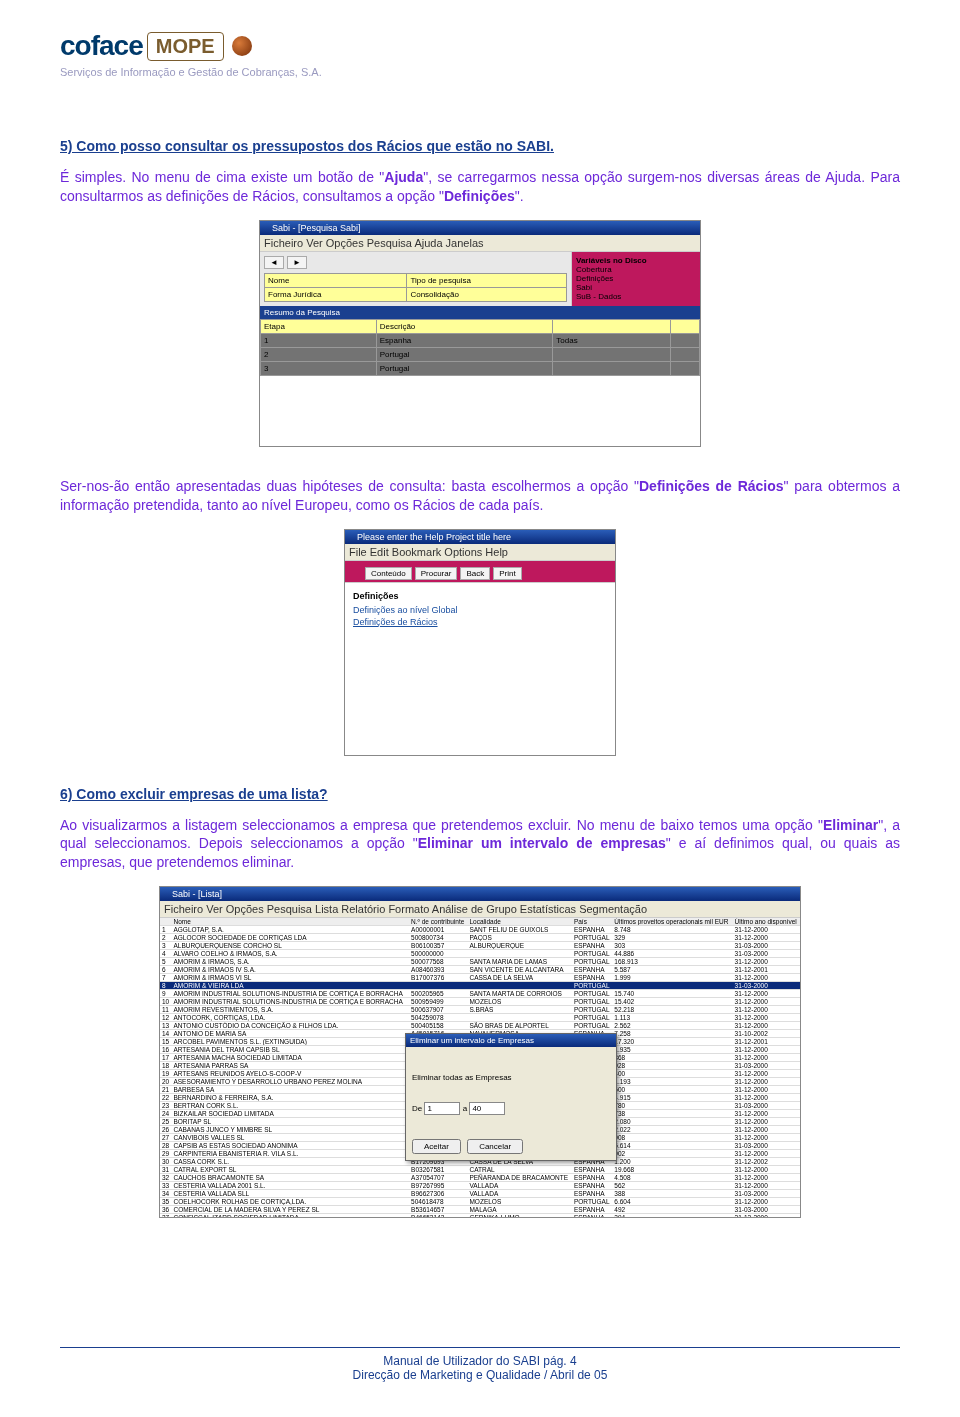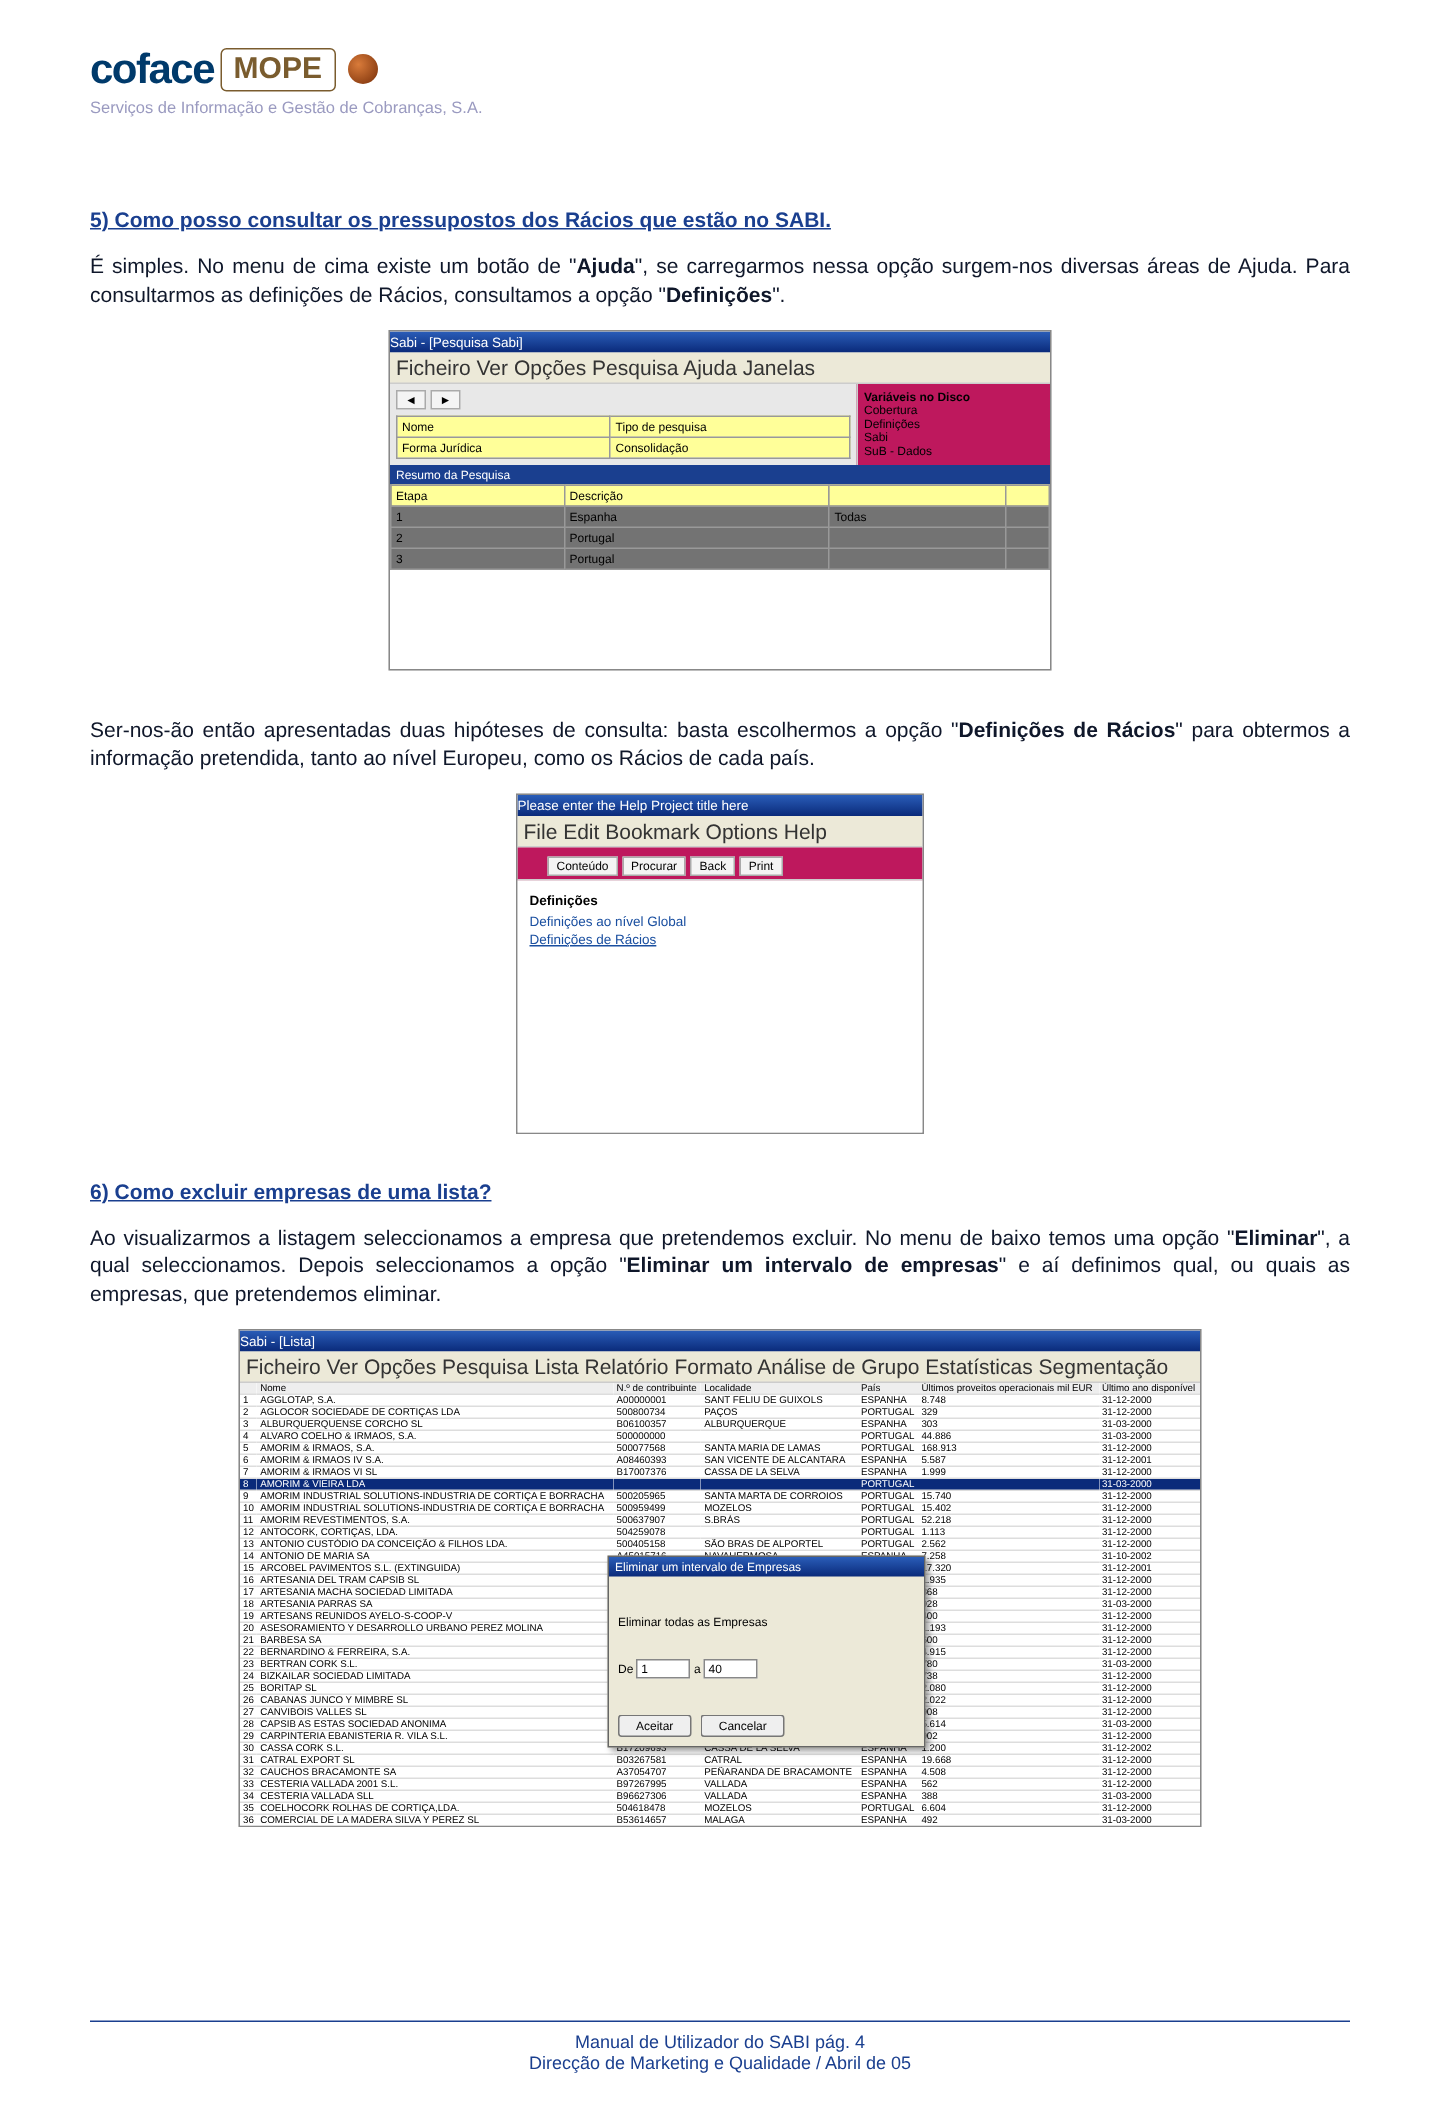--- a/index.html
+++ b/index.html
@@ -54,21 +54,21 @@
     margin-bottom: 60px;
   }
   h3.question {
     color: #1a3f8f;
     font-size: 14px;
     font-weight: bold;
     margin: 0 0 14px 0;
     text-decoration: underline;
   }
   p.body {
-    color: #0f172a;
+    color: #6d28d9;
     font-size: 14px;
     line-height: 1.35;
     margin: 0 0 14px 0;
     text-align: justify;
   }
   .bold { font-weight: bold; }
   .shot {
     display: block;
     margin: 10px auto 30px auto;
     border: 1px solid #888;
@@ -76,25 +76,25 @@
     position: relative;
     overflow: hidden;
   }
   .shot1 { width: 440px; height: 225px; }
   .shot2 { width: 270px; height: 225px; }
   .shot3 { width: 640px; height: 330px; }
   .titlebar {
     background: linear-gradient(#2a5db8, #0a2a7a);
     color: #fff;
     font-size: 9px;
-    padding: 2px 0;
+    padding: 2px 12px;
   }
   .menubar {
     background: #ece9d8;
-    font-size: 14px;
+    font-size: 11px;
     padding: 2px 4px;
     color: #333;
     border-bottom: 1px solid #ccc;
   }
   .ycell { background: #ffff99; }
   .shot1-body { font-size: 8px; }
   .shot1-grid {
     width: 100%;
     border-collapse: collapse;
   }

